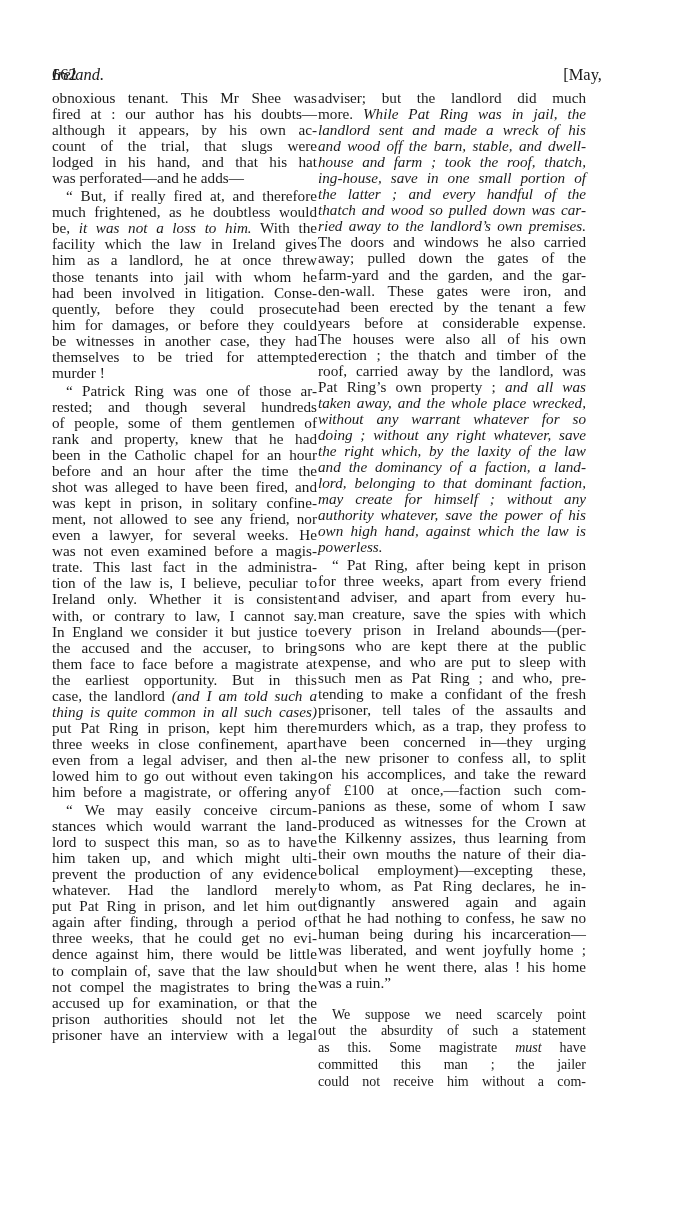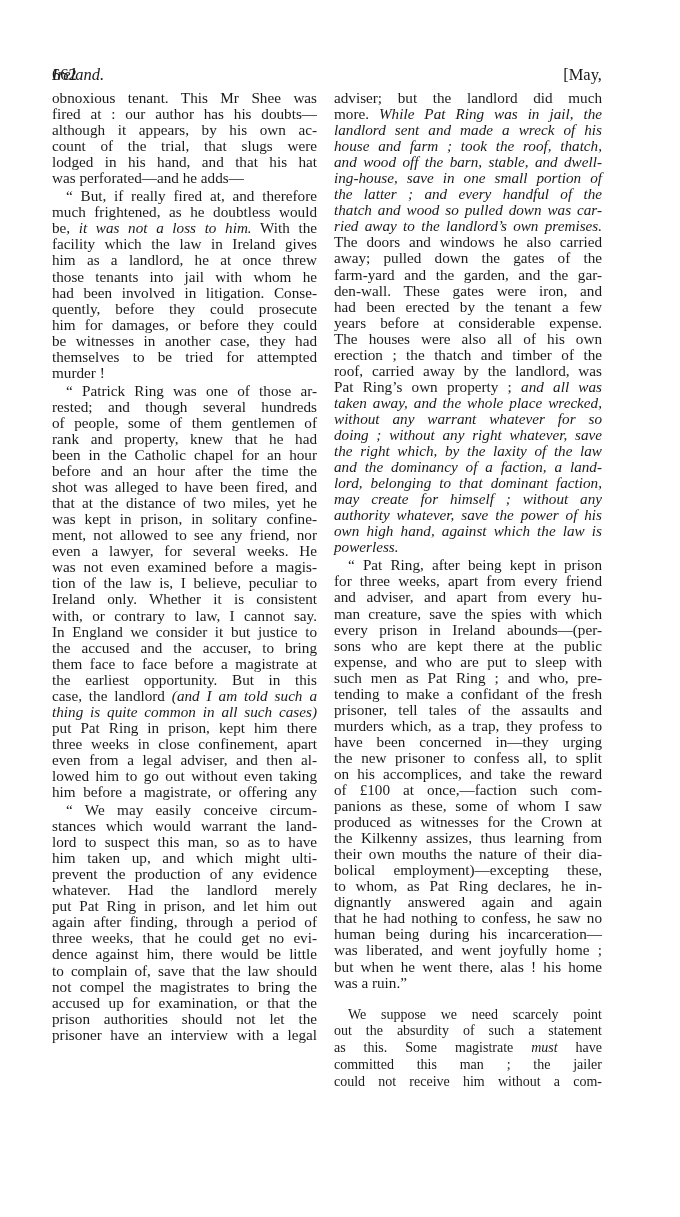--- a/index.html
+++ b/index.html
@@ -12,21 +12,21 @@
     .running-head {
       position: absolute; left: 52px; top: 66px; width: 550px; height: 18px;
       font-family: "Liberation Serif", serif; font-size: 16.5px; line-height: 18px;
     }
     .running-head .folio { position: absolute; left: 0; top: 0; }
     .running-head .title { position: absolute; left: 0; width: 550px; font-style: italic; top: 0; }
     .running-head .date { position: absolute; right: 0; top: 0; }
 
     .col { position: absolute; top: 90px; font-family: "Liberation Serif", serif; font-size: 15.2px; }
     .col-left { left: 52px; width: 265px; }
-    .col-right { left: 334px; width: 268px; }
+    .col-right { left: 318px; width: 268px; }
 
     .line {
       display: block; height: 16.05px; line-height: 16.05px; white-space: nowrap;
       text-align: justify; text-align-last: justify; overflow: visible;
     }
     .line.last { text-align-last: left; }
     .line.indent { padding-left: 14px; }
     .para-gap { height: 2px; }
     .big-gap { height: 16px; }
     .it { font-style: italic; }
@@ -69,25 +69,25 @@
       </div>
       <div class="para-gap"></div>
       <div class="paragraph">
         <span class="line indent"><span>“ Patrick Ring was one of those ar-</span></span>
         <span class="line"><span>rested; and though several hundreds</span></span>
         <span class="line"><span>of people, some of them gentlemen of</span></span>
         <span class="line"><span>rank and property, knew that he had</span></span>
         <span class="line"><span>been in the Catholic chapel for an hour</span></span>
         <span class="line"><span>before and an hour after the time the</span></span>
         <span class="line"><span>shot was alleged to have been fired, and</span></span>
-        <span class="line"><span>that at the distance of two miles, yet he</span></span>
         <span class="line"><span>was kept in prison, in solitary confine-</span></span>
         <span class="line"><span>ment, not allowed to see any friend, nor</span></span>
         <span class="line"><span>even a lawyer, for several weeks.  He</span></span>
         <span class="line"><span>was not even examined before a magis-</span></span>
+        <span class="line"><span>trate.  This last fact in the administra-</span></span>
         <span class="line"><span>tion of the law is, I believe, peculiar to</span></span>
         <span class="line"><span>Ireland only.  Whether it is consistent</span></span>
         <span class="line"><span>with, or contrary to law, I cannot say.</span></span>
         <span class="line"><span>In England we consider it but justice to</span></span>
         <span class="line"><span>the accused and the accuser, to bring</span></span>
         <span class="line"><span>them face to face before a magistrate at</span></span>
         <span class="line"><span>the earliest opportunity.  But in this</span></span>
         <span class="line"><span>case, the landlord </span><span class="it">(and I am told such a</span></span>
         <span class="line"><span class="it">thing is quite common in all such cases)</span></span>
         <span class="line"><span>put Pat Ring in prison, kept him there</span></span>
@@ -113,22 +113,22 @@
         <span class="line"><span>accused up for examination, or that the</span></span>
         <span class="line"><span>prison authorities should not let the</span></span>
         <span class="line"><span>prisoner have an interview with a legal</span></span>
       </div>
     </div>
   <div class="col col-right" id="col-right">
       <div class="paragraph">
         <span class="line"><span>adviser;  but the landlord did much</span></span>
         <span class="line"><span>more.  </span><span class="it">While Pat Ring was in jail, the</span></span>
         <span class="line"><span class="it">landlord sent and made a wreck of his</span></span>
+        <span class="line"><span class="it">and wood off the barn, stable, and dwell-</span></span>
         <span class="line"><span class="it">house and farm ; took the roof, thatch,</span></span>
-        <span class="line"><span class="it">and wood off the barn, stable, and dwell-</span></span>
         <span class="line"><span class="it">ing-house, save in one small portion of</span></span>
         <span class="line"><span class="it">the latter ;  and every handful of the</span></span>
         <span class="line"><span class="it">thatch and wood so pulled down was car-</span></span>
         <span class="line"><span class="it">ried away to the landlord’s own premises.</span></span>
         <span class="line"><span>The doors and windows he also carried</span></span>
         <span class="line"><span>away; pulled down the gates of the</span></span>
         <span class="line"><span>farm-yard and the garden, and the gar-</span></span>
         <span class="line"><span>den-wall.  These gates were iron, and</span></span>
         <span class="line"><span>had been erected by the tenant a few</span></span>
         <span class="line"><span>years before at considerable expense.</span></span>

